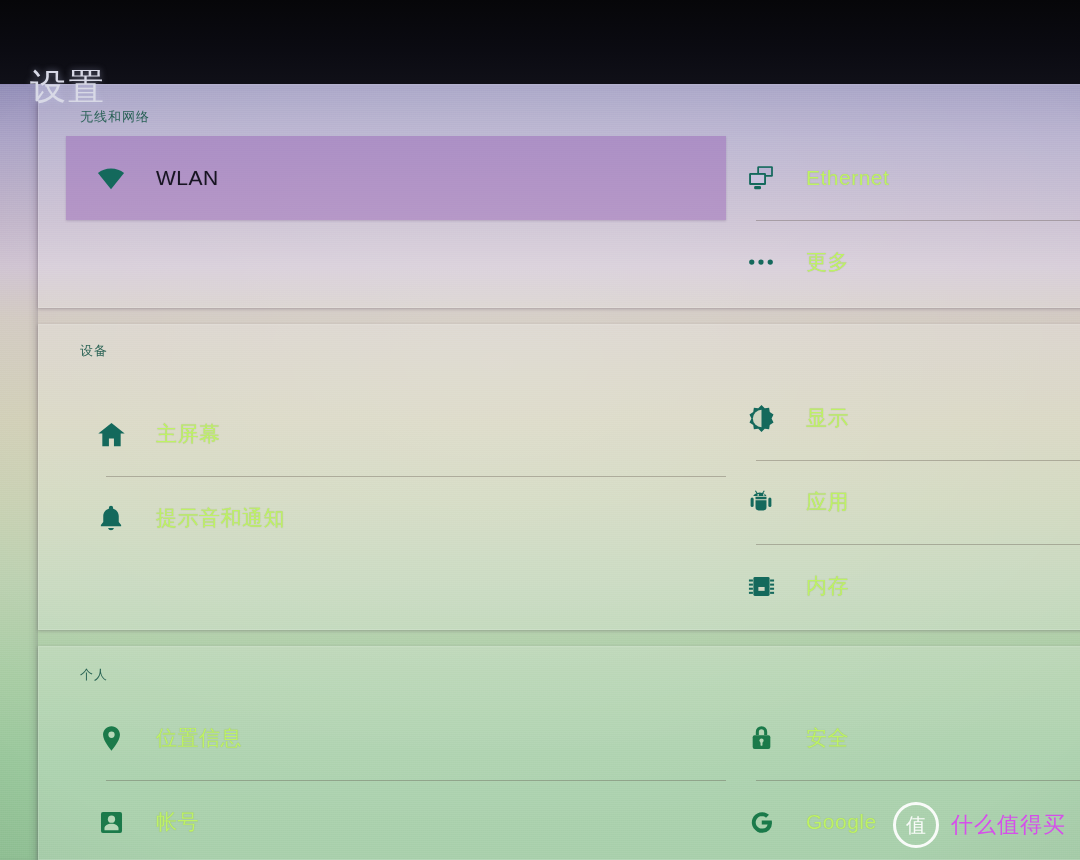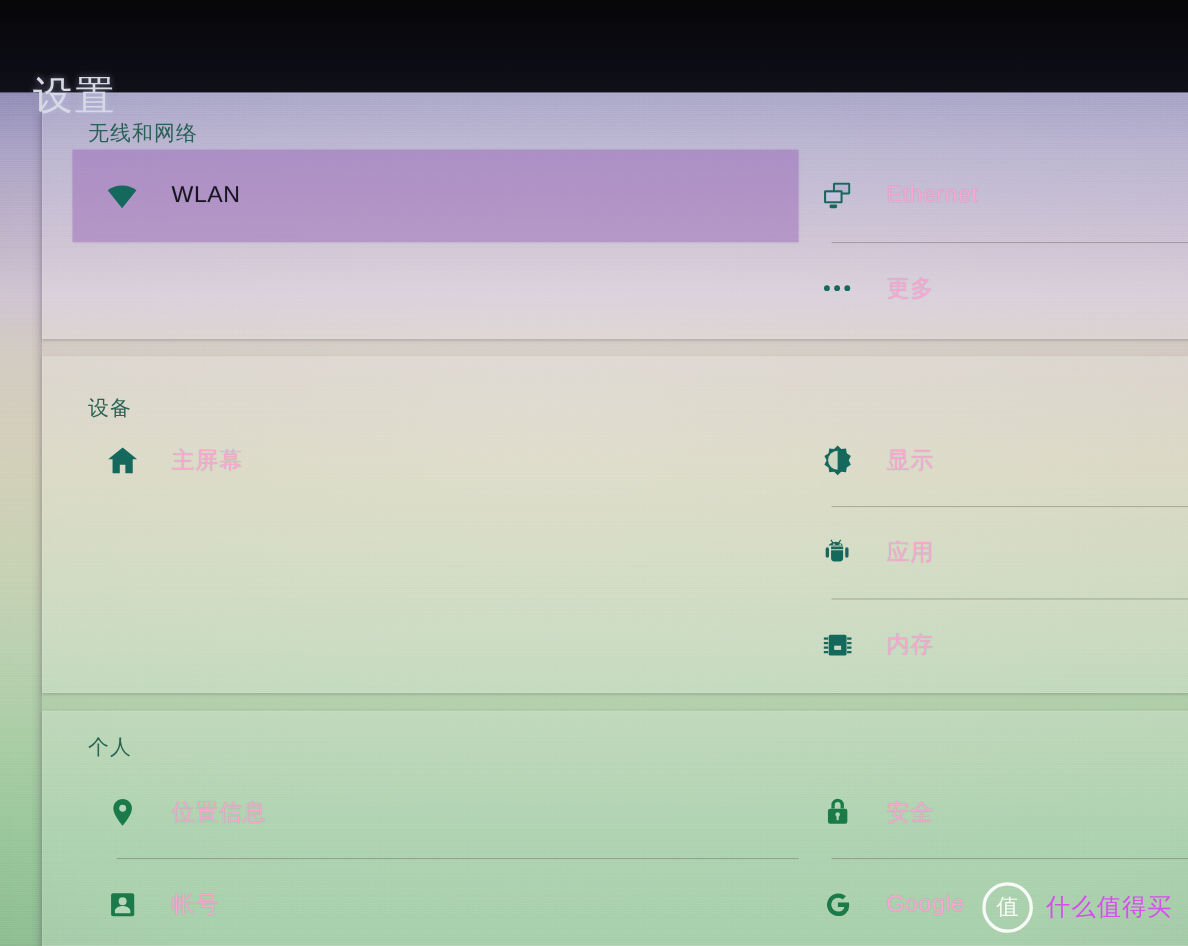--- a/index.html
+++ b/index.html
@@ -70,39 +70,39 @@
     box-shadow:0 1px 3px rgba(70,55,70,.30),
                0 0 0 1px rgba(255,255,255,.13) inset;
     z-index:3;
     backdrop-filter:none;
   }
   #card-wireless{top:84px;height:224px;background:rgba(255,255,255,.20);}
   #card-device  {top:324px;height:306px;background:rgba(255,255,255,.215);}
   #card-personal{top:646px;height:214px;background:rgba(255,255,255,.20);}
 
   .sec-head{
-    position:absolute;left:42px;font-size:19px;letter-spacing:1px;
+    position:absolute;left:42px;font-size:13px;letter-spacing:1px;
     color:#1d5a4c;opacity:.92;
   }
 
   
   .col{position:absolute;}
   .col.left {left:28px;width:660px;}
   .col.right{left:678px;width:420px;}
 
   .row{
     position:relative;height:84px;
     display:flex;align-items:center;
   }
   .row .ico{
     width:34px;height:34px;margin-left:28px;margin-right:28px;
     display:flex;align-items:center;justify-content:center;flex:0 0 auto;
   }
   .row .lbl{
-    font-size:21px;color:#f9a8d4;letter-spacing:.5px;
+    font-size:21px;color:#bef264;letter-spacing:.5px;
     text-shadow:0 0 1px rgba(40,40,40,.25);
   }
   .row.sel{background:rgba(150,95,180,.46);box-shadow:0 1px 2px rgba(90,60,110,.25);}
   .row.sel .lbl{color:#171422;}
 
   .divider{
     position:absolute;left:40px;right:0;height:1px;
     background:rgba(90,80,70,.34);
   }
   .col.right .divider{left:40px;right:-40px;}
@@ -170,30 +170,39 @@
             <circle class="tealfill" cx="19.4" cy="12" r="2.1"></circle>
           </svg>
         </span>
         <span class="lbl">更多</span>
         <div class="divider" style="top:0"></div>
       </div>
     </div>
   </div>
 
   <div class="card" id="card-device">
-    <div class="sec-head" style="top:34px">设备</div>
-
-    <div class="col left" style="top:52px">
+    <div class="sec-head" style="top:18px">设备</div>
+
+    <div class="col left" style="top:68px">
       <div class="row">
         <span class="ico">
           <svg width="31" height="31" viewBox="0 0 24 24">
               <path class="tealfill" d="M12 3 1.8 11.3h3.1V21h5.1v-5.9h3.9V21h5.2v-9.7h3.1L12 3z"></path>
             </svg>
         </span>
         <span class="lbl">主屏幕</span>
+      </div>
+      <div class="row">
+        <span class="ico">
+          <svg width="30" height="30" viewBox="0 0 24 24">
+              <path class="tealfill" d="M12 2.2a1.7 1.7 0 0 0-1.7 1.7v.7C7.6 5.3 5.8 7.7 5.8 10.6v4.6L3.9 17.6v1h16.2v-1l-1.9-2.4v-4.6c0-2.9-1.8-5.3-4.5-6v-.7A1.7 1.7 0 0 0 12 2.2zM9.6 19.9a2.5 2.5 0 0 0 4.8 0H9.6z"></path>
+            </svg>
+        </span>
+        <span class="lbl">提示音和通知</span>
+        <div class="divider" style="top:0"></div>
       </div>
     </div>
 
     <div class="col right" style="top:52px">
       <div class="row">
         <span class="ico">
           <svg width="31" height="31" viewBox="0 0 24 24">
             <path class="tealfill" d="M12 1.6 14.5 4l3.4-.4.5 3.4 2.9 1.9-1.5 3.1 1.5 3.1-2.9 1.9-.5 3.4-3.4-.4L12 22.4 9.5 20l-3.4.4-.5-3.4-2.9-1.9L4.2 12 2.7 8.9l2.9-1.9.5-3.4 3.4.4L12 1.6z"></path>
             <path fill="#cfd6c2" d="M12 5.3a6.7 6.7 0 0 0 0 13.4V5.3z"></path>
           </svg>

